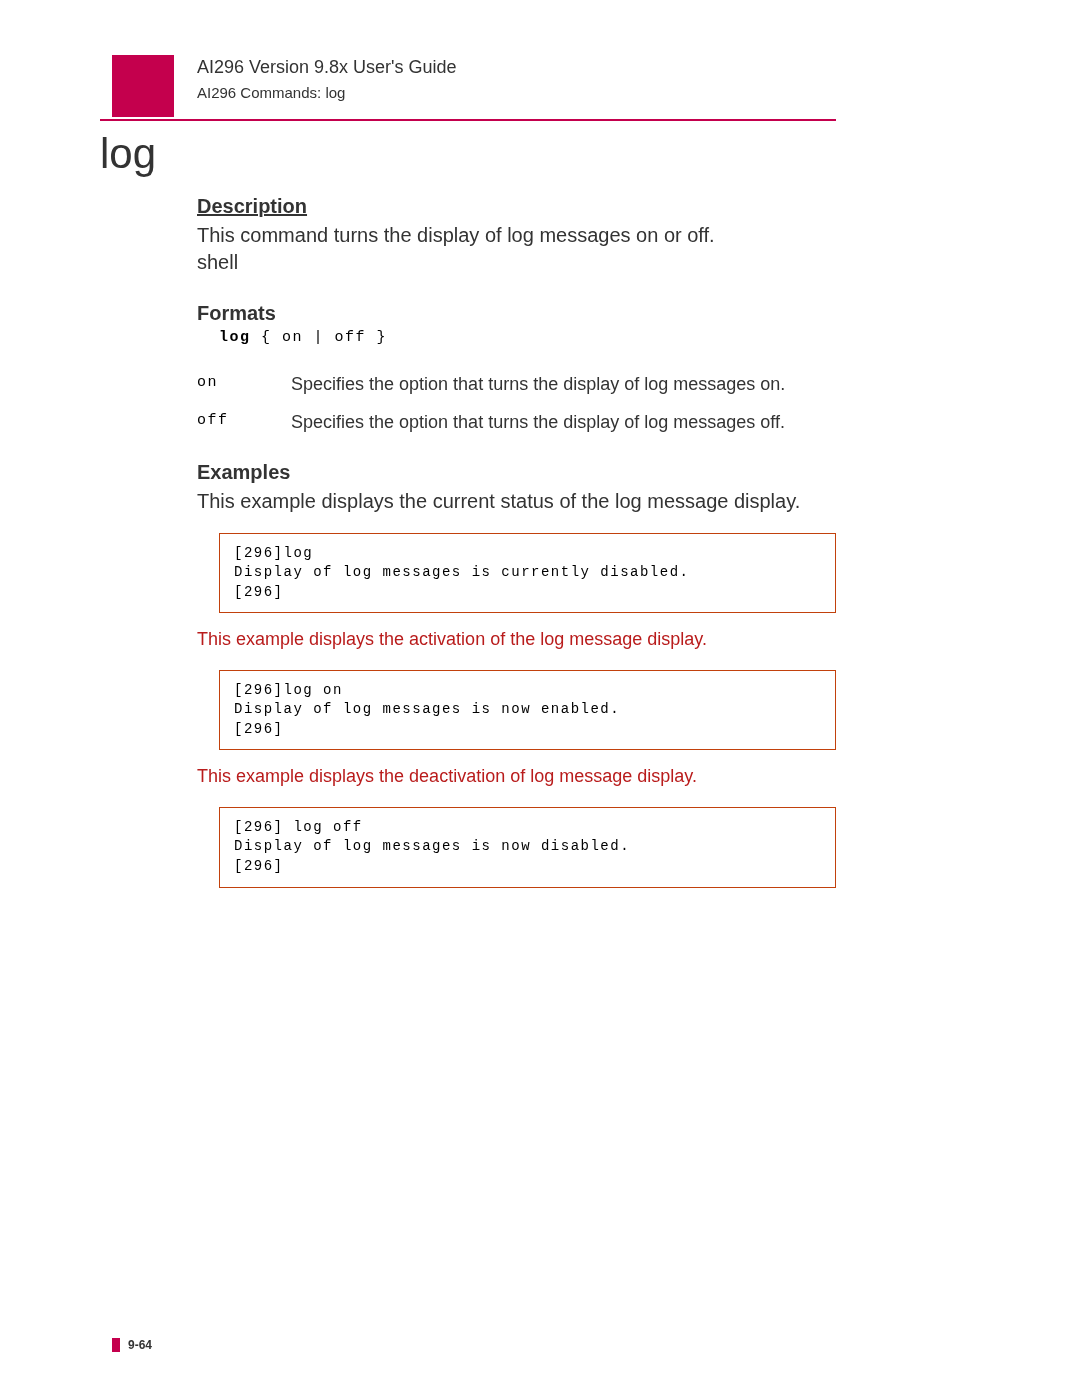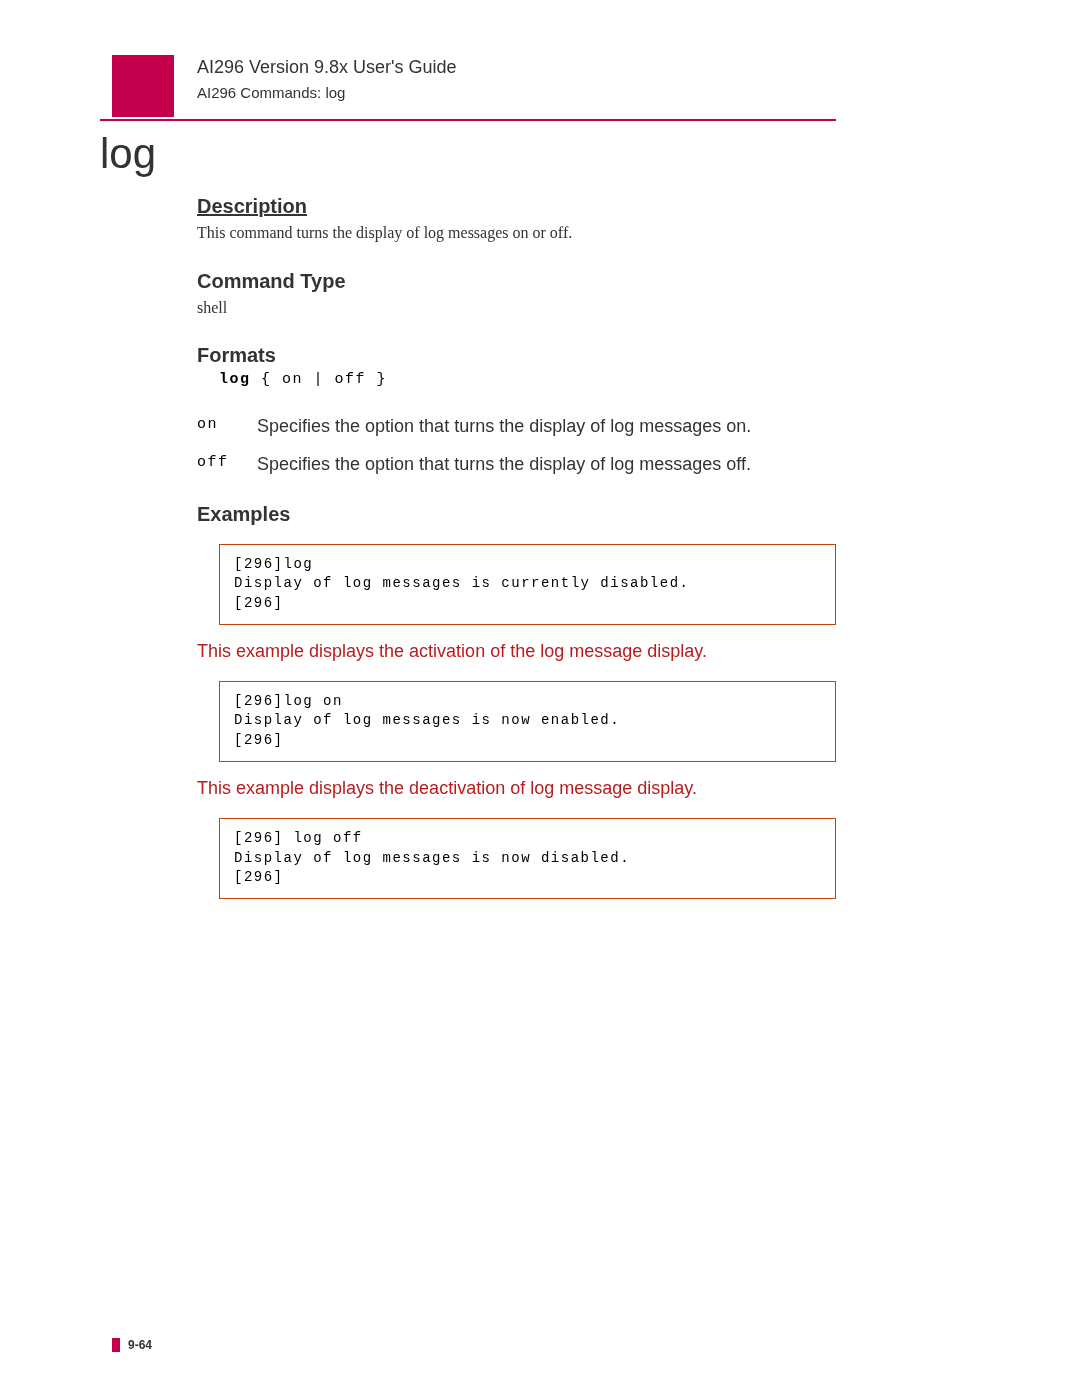--- a/index.html
+++ b/index.html
@@ -69,41 +69,41 @@
       font-weight: bold;
       color: #333;
       margin-top: 26px;
       margin-bottom: 4px;
     }
     .section-heading:first-child {
       margin-top: 0;
       text-decoration: underline;
     }
     .body-text {
-      font-size: 16px;
+      font-size: 20px;
       color: #333;
       line-height: 1.35;
-      font-family: Liberation Serif, serif;
     }
     .code-line {
       font-family: 'Courier New', monospace;
       font-size: 15px;
       letter-spacing: 1.5px;
       margin-left: 22px;
       margin-top: 4px;
     }
     .code-line .bold {
       font-weight: bold;
     }
     .param-table {
       margin-top: 26px;
     }
     .param-row {
       display: flex;
       margin-bottom: 14px;
+      gap: 34px;
     }
     .param-name {
       font-family: 'Courier New', monospace;
       font-size: 15px;
       letter-spacing: 1.5px;
       width: 60px;
       flex-shrink: 0;
       padding-top: 2px;
     }
     .param-desc {
@@ -163,39 +163,39 @@
     <div class="header-subtitle">AI296 Commands: log</div>
   </div>
   <div class="header-rule"></div>
 
   <h1 class="main-heading">log</h1>
 
   <div class="content">
     <div class="section-heading">Description</div>
     <div class="body-text">This command turns the display of log messages on or off.</div>
 
-    <div class="section-heading">Command Type</div>
     <div class="body-text">shell</div>
 
     <div class="section-heading">Formats</div>
     <div class="code-line"><span class="bold">log</span><span> { on | off }</span></div>
 
     <div class="param-table">
       <div class="param-row">
         <div class="param-name">on</div>
         <div class="param-desc">Specifies the option that turns the display of log messages on.</div>
       </div>
       <div class="param-row">
         <div class="param-name">off</div>
         <div class="param-desc">Specifies the option that turns the display of log messages off.</div>
       </div>
     </div>
 
     <div class="section-heading">Examples</div>
 
+    <div class="body-text">This example displays the current status of the log message display.</div>
     <div class="code-box">
       <div class="code-box-text">[296]log
 Display of log messages is currently disabled.
 [296]</div>
     </div>
 
     <div class="example-text">This example displays the activation of the log message display.</div>
     <div class="code-box">
       <div class="code-box-text">[296]log on
 Display of log messages is now enabled.

